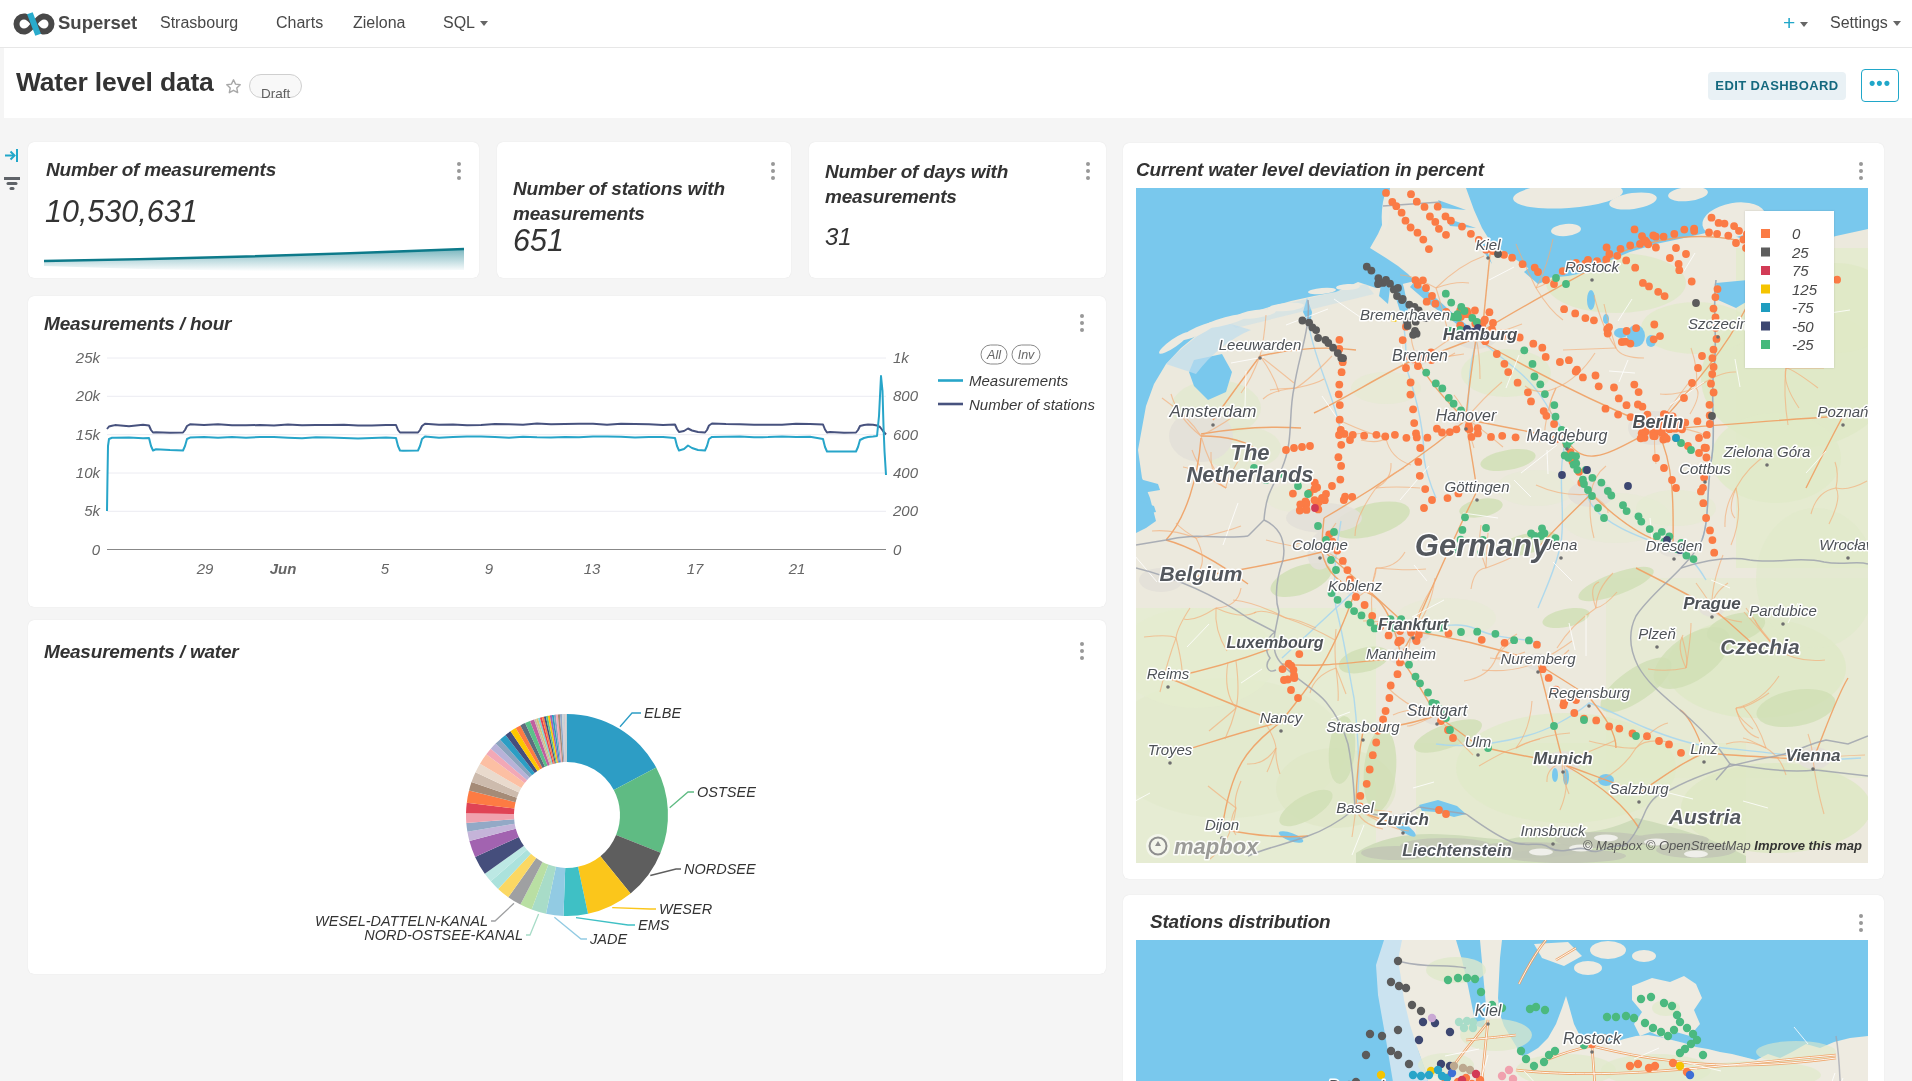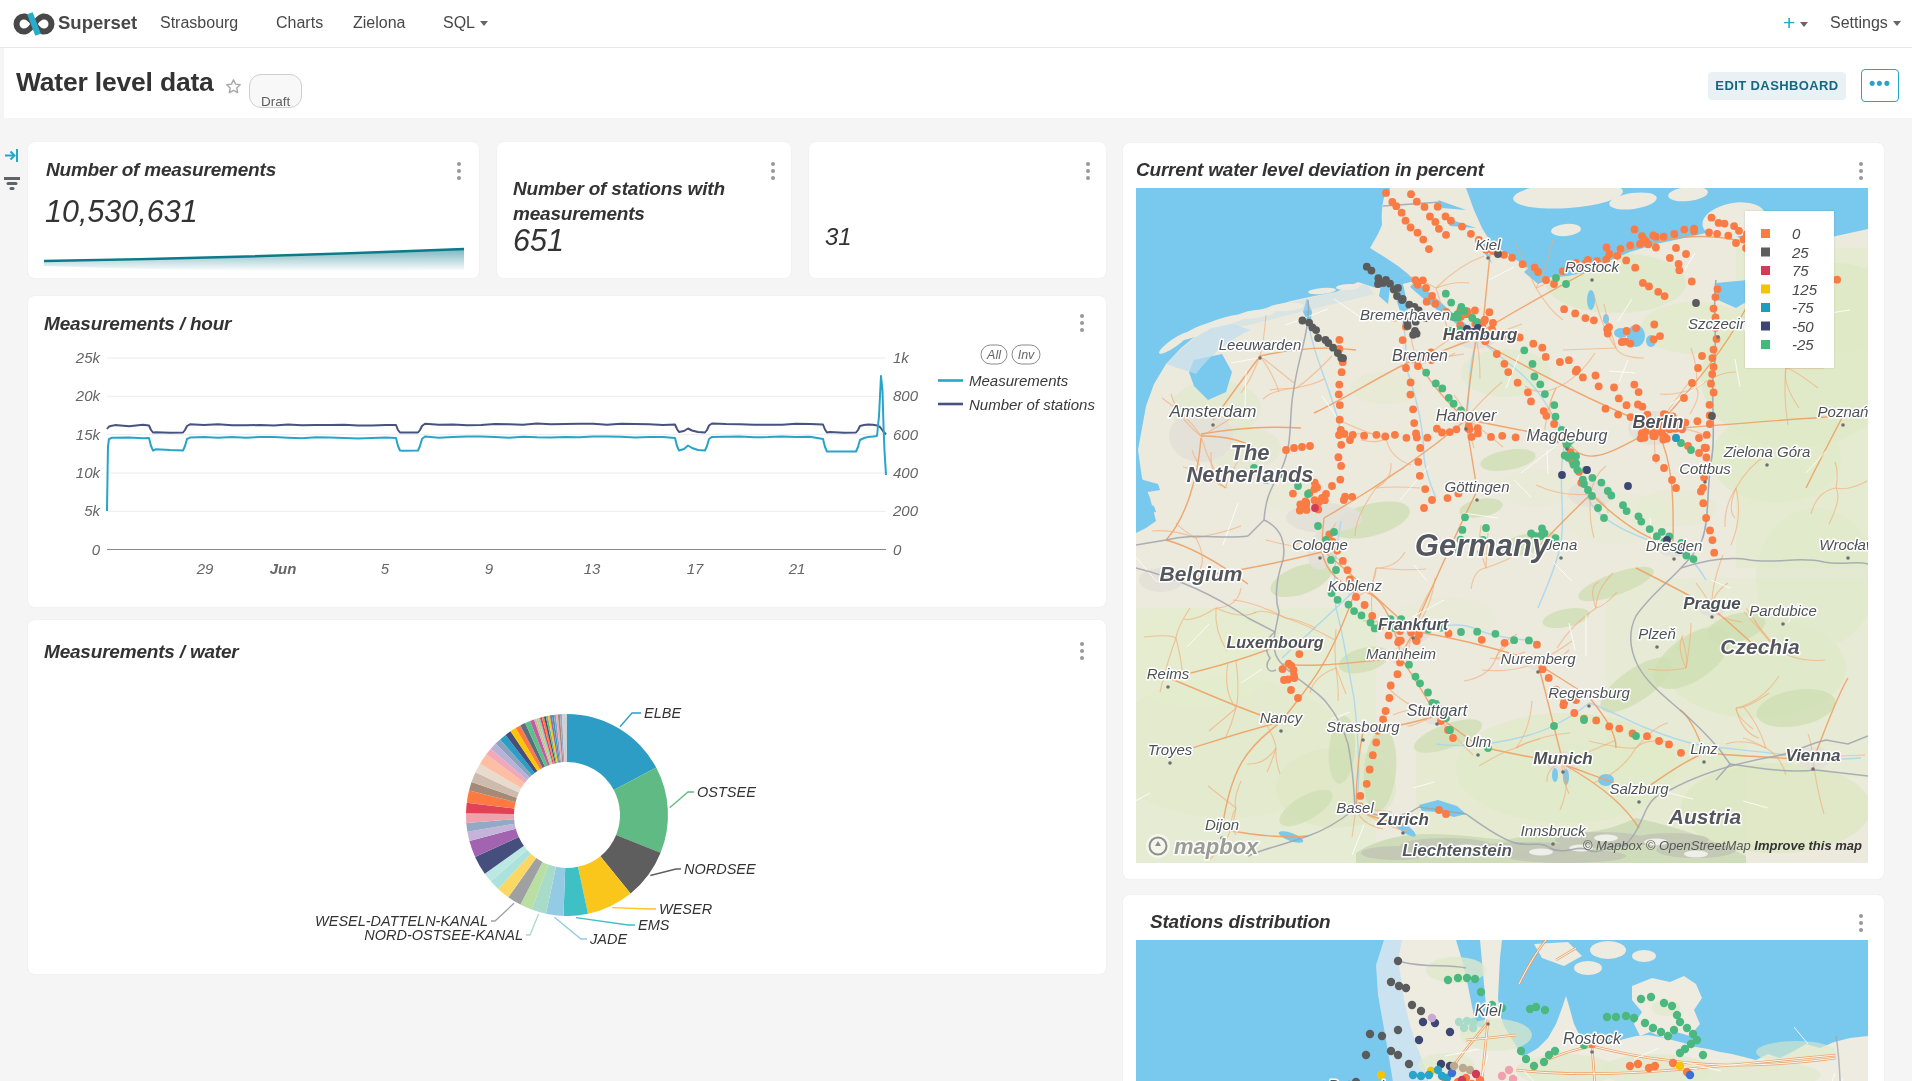--- a/index.html
+++ b/index.html
@@ -21,21 +21,21 @@
   <div class="navitem" style="left:353px">Zielona</div>
   <div class="navitem" style="left:443px">SQL<span style="display:inline-block;vertical-align:middle;margin-left:5px;width:0;height:0;border-left:4.5px solid transparent;border-right:4.5px solid transparent;border-top:5px solid #666;"></span></div>
   <div class="navitem" style="left:1783px;top:11px;font-size:21px;color:#20A7C9">+<span style="display:inline-block;vertical-align:middle;margin-left:5px;width:0;height:0;border-left:4.5px solid transparent;border-right:4.5px solid transparent;border-top:5px solid #666;"></span></div>
   <div class="navitem" style="left:1830px">Settings<span style="display:inline-block;vertical-align:middle;margin-left:5px;width:0;height:0;border-left:4.5px solid transparent;border-right:4.5px solid transparent;border-top:5px solid #666;"></span></div>
 </div>
 <div class="abs" style="top:48px;left:4px;width:1912px;height:70px;background:#fff;z-index:9">
   <div class="abs" style="left:12px;top:19px;font-size:26.5px;font-weight:bold;color:#333;letter-spacing:-0.2px">Water level data</div>
   <div class="abs" style="left:221px;top:30px"><svg width="17" height="17" viewBox="0 0 24 24">
         <path d="M12 2.5l2.9 6.2 6.6.8-4.9 4.6 1.3 6.6-5.9-3.3-5.9 3.3 1.3-6.6L2.5 9.5l6.6-.8z" fill="none" stroke="#A8A8A8" stroke-width="2" stroke-linejoin="round"></path>
       </svg></div>
-  <div class="abs" style="left:245px;top:26px;height:24px;line-height:22px;padding:16px 11px;border:1px solid #CFCFCF;border-radius:12px;background:#F8F8F8;font-size:13.5px;color:#5F5F5F">Draft</div>
+  <div class="abs" style="left:245px;top:26px;height:24px;line-height:22px;padding:8px 11px;border:1px solid #CFCFCF;border-radius:12px;background:#F8F8F8;font-size:13.5px;color:#5F5F5F">Draft</div>
   <div class="abs" style="left:1704px;top:24px;width:138px;height:28px;background:#E9F1F5;border-radius:4px;text-align:center;line-height:28px;font-size:13px;font-weight:bold;letter-spacing:.4px;color:#15697F">EDIT DASHBOARD</div>
   <div class="abs" style="left:1857px;top:21px;width:38px;height:33px;border:1.5px solid #20A7C9;border-radius:4px;text-align:center;line-height:26px;font-size:18px;font-weight:bold;color:#20A7C9;letter-spacing:1px">•••</div>
 </div>
 <div class="abs" style="left:5px;top:148px"><svg width="14" height="13" viewBox="0 0 14 13">
       <line x1="0" y1="6.5" x2="8" y2="6.5" stroke="#20A7C9" stroke-width="2"></line>
       <path d="M5.5,2.5 L9.5,6.5 L5.5,10.5" fill="none" stroke="#20A7C9" stroke-width="2"></path>
       <line x1="12" y1="0" x2="12" y2="13" stroke="#20A7C9" stroke-width="2"></line>
     </svg></div>
 <div class="abs" style="left:4px;top:176px"><svg width="16" height="13" viewBox="0 0 16 13">
       <line x1="0" y1="1.5" x2="16" y2="1.5" stroke="#5F6368" stroke-width="3" stroke-linecap="round"></line>
@@ -67,20 +67,21 @@
 <div class="card" style="left:497px;top:142px;width:294px;height:136px">
   <div class="abs ctitle" style="left:16px;top:34px;width:235px;line-height:25px">Number of stations with measurements</div>
   <div class="kebab" style="right:16px;top:20px"><svg width="4" height="18" viewBox="0 0 4 18">
         <circle cx="2" cy="2" r="2" fill="#989898"></circle>
         <circle cx="2" cy="9" r="2" fill="#989898"></circle>
         <circle cx="2" cy="16" r="2" fill="#989898"></circle>
       </svg></div>
   <div class="abs" style="left:16px;top:81px;font-size:30.5px;color:#333">651</div>
 </div>
 <div class="card" style="left:809px;top:142px;width:297px;height:136px">
+  <div class="abs ctitle" style="left:16px;top:17px;width:235px;line-height:25px">Number of days with measurements</div>
   <div class="kebab" style="right:16px;top:20px"><svg width="4" height="18" viewBox="0 0 4 18">
         <circle cx="2" cy="2" r="2" fill="#989898"></circle>
         <circle cx="2" cy="9" r="2" fill="#989898"></circle>
         <circle cx="2" cy="16" r="2" fill="#989898"></circle>
       </svg></div>
   <div class="abs" style="left:16px;top:81px;font-size:24px;color:#333">31</div>
 </div>
 
 <div class="card" style="left:28px;top:296px;width:1078px;height:311px">
   <div class="abs ctitle" style="left:16px;top:17px">Measurements / hour</div>

